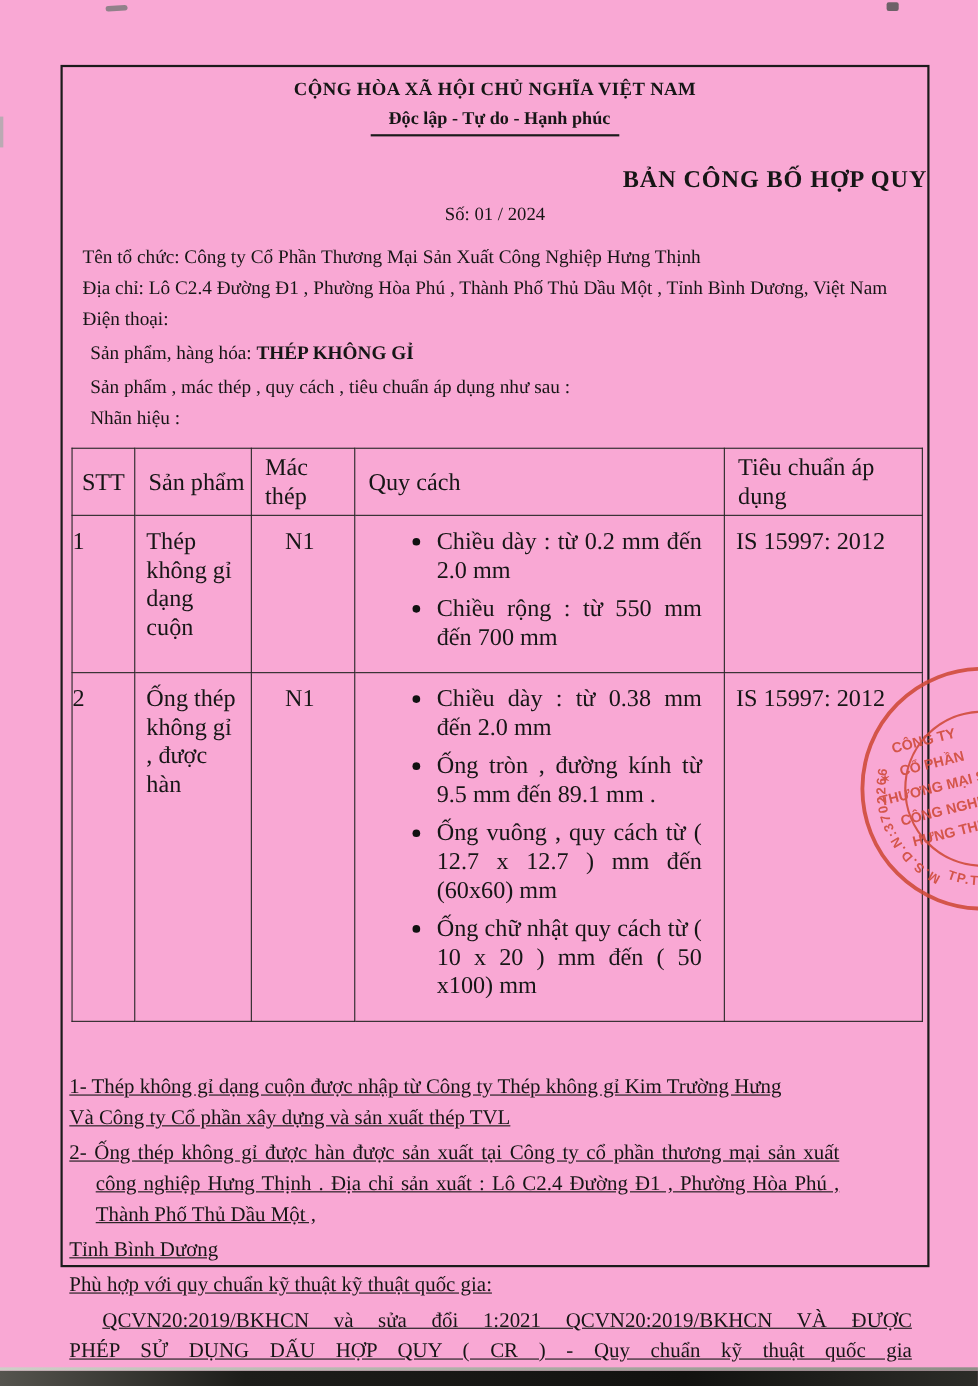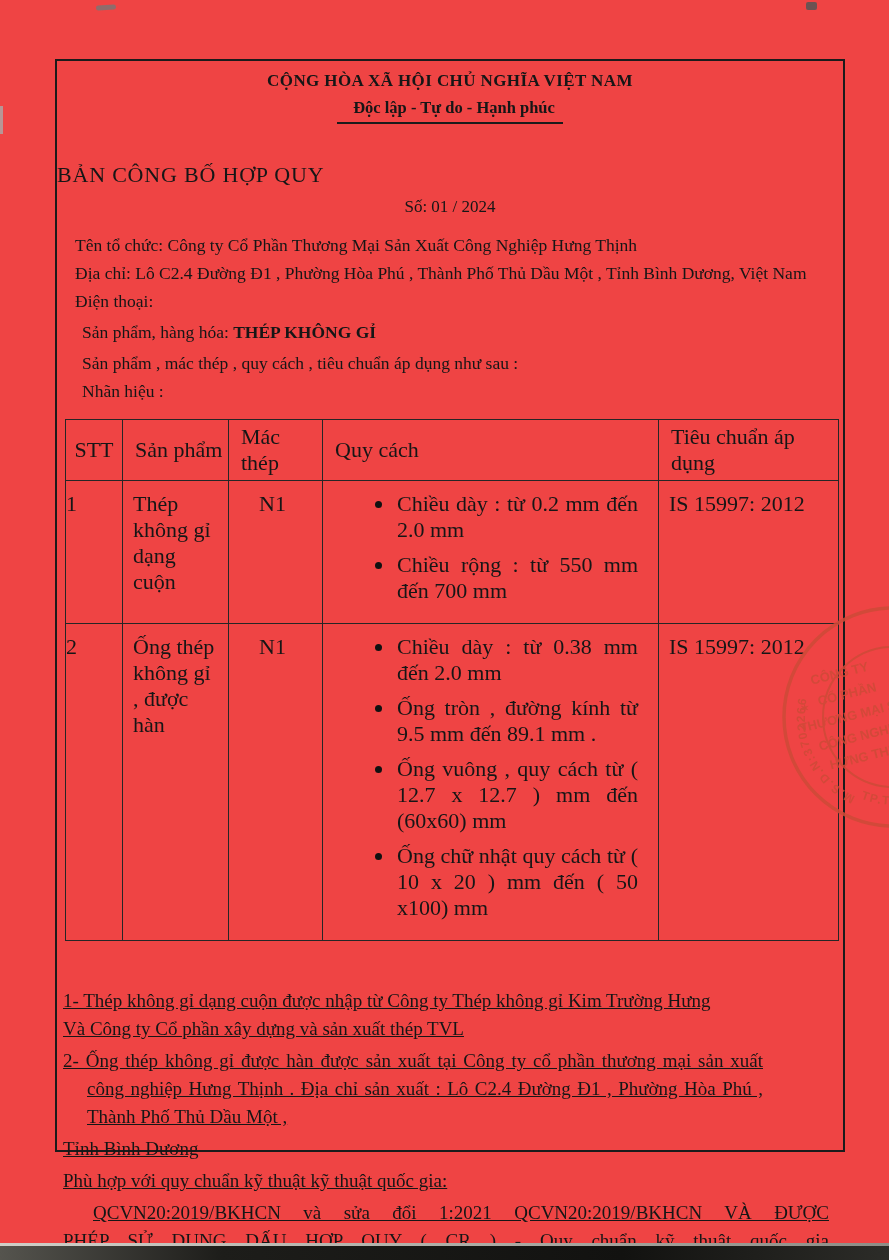--- a/index.html
+++ b/index.html
@@ -4,21 +4,21 @@
 <style>
   * { margin:0; padding:0; box-sizing:border-box; }
   html,body { width:889px; height:1260px; }
   body {
     font-family:"Liberation Serif", serif;
     background:#e9e9e4;
   }
   .page {
     position:relative;
     width:889px; height:1260px;
-    background:#ef4444;
+    background:#f9a8d4;
     color:#161616;
     overflow:hidden;
   }
   
   .speck1 { position:absolute; left:96px; top:5px; width:20px; height:5px; background:#777; border-radius:3px; opacity:.8; transform:rotate(-4deg); }
   .speck2 { position:absolute; left:806px; top:2px; width:11px; height:8px; background:#555; border-radius:2px; opacity:.85; }
   .smudge-left { position:absolute; left:0; top:106px; width:3px; height:28px; background:#aaa; opacity:.8; }
   .bottom-band { position:absolute; left:0; right:0; bottom:0; height:14px;
     background:linear-gradient(90deg,#55544e,#1d1d1a 25%,#121210 70%,#2c2c28); }
   .bottom-band::before { content:""; position:absolute; top:-3px; left:0; right:0; height:3px;
@@ -28,21 +28,21 @@
   .frame {
     position:absolute; left:55px; top:59px;
     width:790px; height:1093px;
     border:2px solid #1b1b1b;
   }
 
   .nat-header { margin-top:10px; text-align:center; font-weight:bold; font-size:17px; letter-spacing:.4px; }
   .nat-motto  { margin-top:7px;  text-align:center; font-weight:bold; font-size:16.5px; }
   .nat-motto span { display:inline-block; border-bottom:2px solid #1b1b1b; padding:0 8px 4px 16px; }
 
-  .doc-title { margin-top:38px; text-align:left; font-weight:normal; font-size:22px; letter-spacing:.8px; }
+  .doc-title { margin-top:26px; text-align:right; font-weight:bold; font-size:22px; letter-spacing:.8px; }
   .doc-number { margin-top:9px; text-align:center; font-size:17px; }
 
   .info { margin:14px 14px 0 18px; font-size:17.5px; line-height:28px; }
   .info p { margin:0; }
   .info .indent { padding-left:7px; }
   .info .sp-gap { margin-top:3px; }
   .bold { font-weight:bold; }
 
   table.spec-table {
     margin:14px 0 0 8px;

